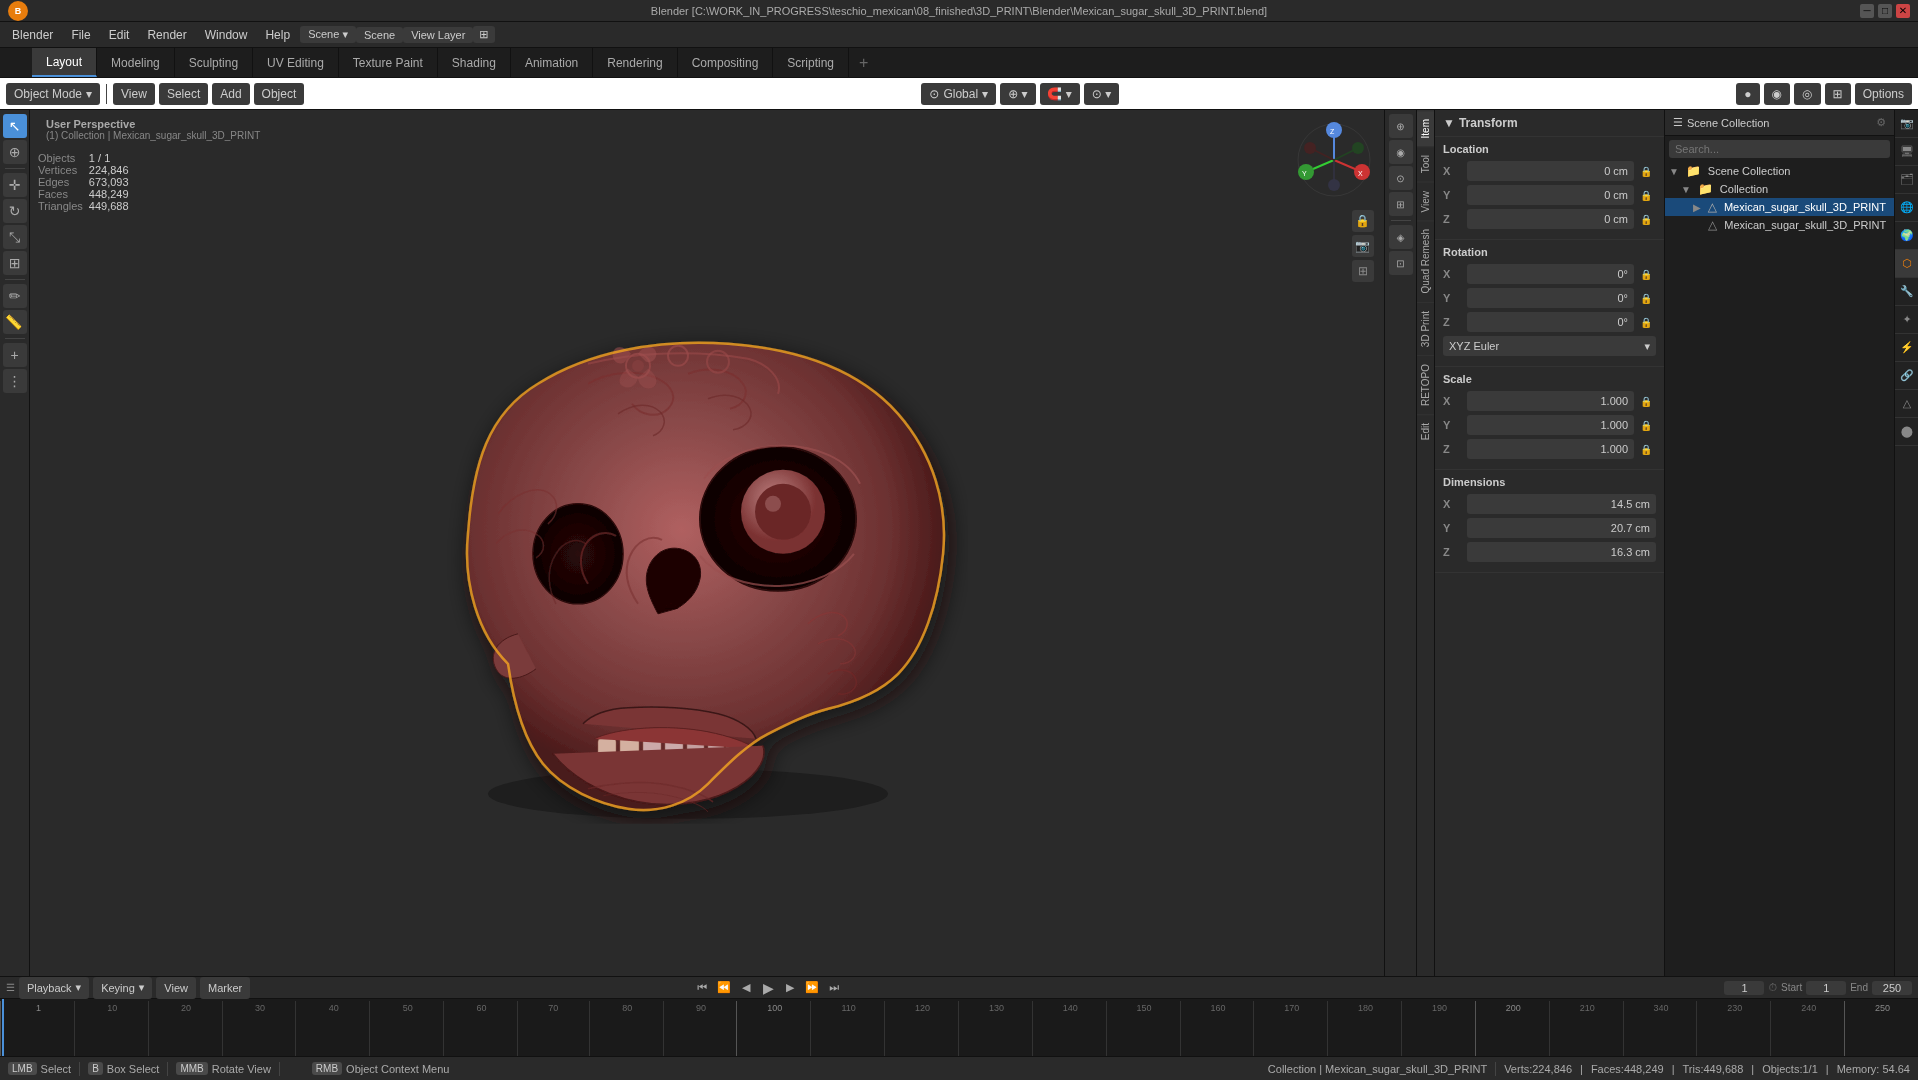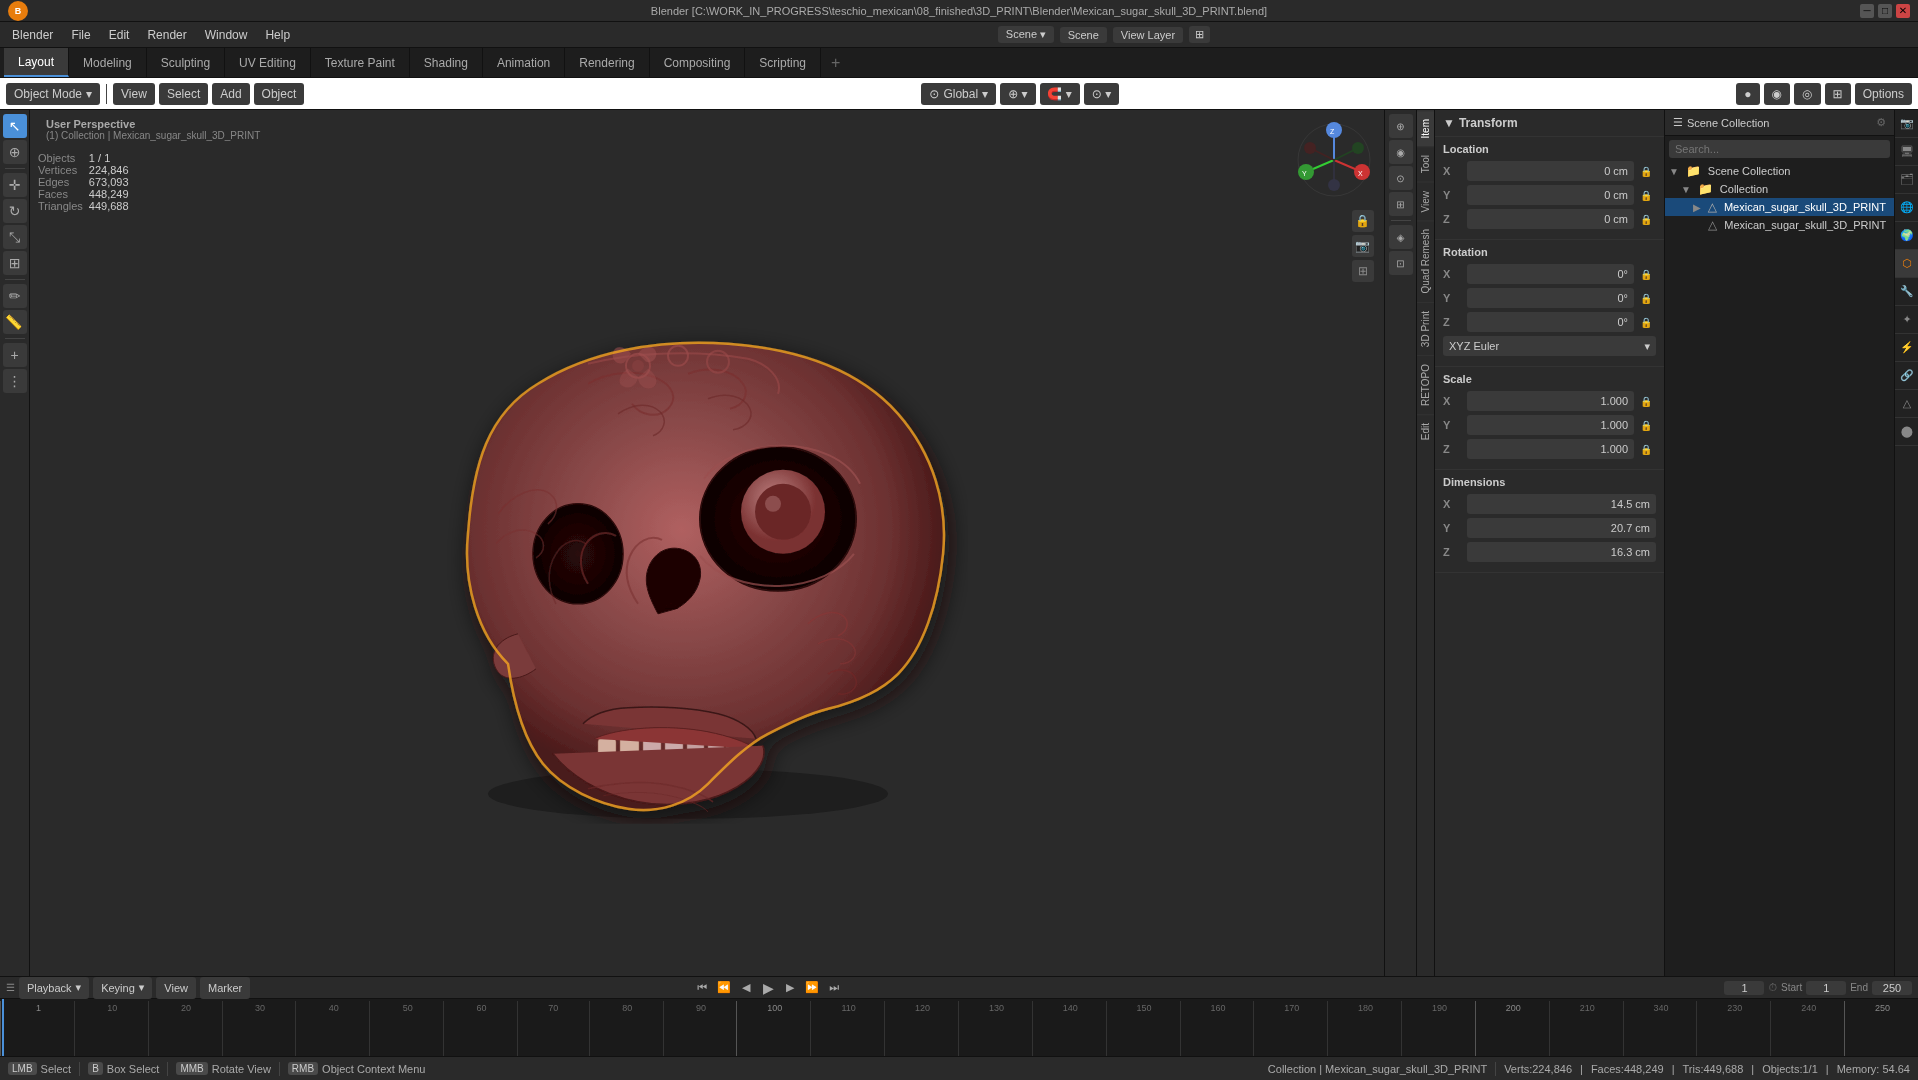--- a/index.html
+++ b/index.html
@@ -530,32 +530,32 @@
   </div>
 </div>
 
 <div id="menubar">
   <div class="menu-item">Blender</div>
   <div class="menu-item">File</div>
   <div class="menu-item">Edit</div>
   <div class="menu-item">Render</div>
   <div class="menu-item">Window</div>
   <div class="menu-item">Help</div>
-  <div style="flex:1;display:flex;align-items:center;justify-content:center;gap:6px;padding-right:6px;">
+  <div style="flex:1;display:flex;align-items:center;justify-content:flex-start;padding-right:6px;">
     <div style="background:#3a3a3a;border-radius:3px;padding:2px 8px;font-size:11px;color:#ccc;cursor:pointer;">
       <span>Scene</span> ▾
     </div>
     <div style="background:#3a3a3a;border-radius:3px;padding:2px 8px;font-size:11px;color:#ccc;cursor:pointer;">Scene</div>
     <div style="background:#3a3a3a;border-radius:3px;padding:2px 8px;font-size:11px;color:#ccc;">View Layer</div>
     <div style="background:#3a3a3a;border-radius:3px;padding:2px 6px;font-size:11px;cursor:pointer;">⊞</div>
   </div>
 </div>
 
 <div id="workspace-tabs">
-  <div class="workspace-tab" style="background: rgb(58, 58, 58); color: rgb(255, 255, 255); border-bottom: 2px solid rgb(74, 144, 217);">Layout</div>
+  <div class="workspace-tab" style="background: rgb(58, 58, 58); color: rgb(255, 255, 255); border-bottom: 2px solid rgb(74, 144, 217); margin-left: 28px;">Layout</div>
   <div class="workspace-tab">Modeling</div>
   <div class="workspace-tab">Sculpting</div>
   <div class="workspace-tab">UV Editing</div>
   <div class="workspace-tab">Texture Paint</div>
   <div class="workspace-tab">Shading</div>
   <div class="workspace-tab">Animation</div>
   <div class="workspace-tab">Rendering</div>
   <div class="workspace-tab">Compositing</div>
   <div class="workspace-tab">Scripting</div>
   <div class="workspace-tab-add">+</div>
@@ -1055,21 +1055,21 @@
     <span style="background:#4a4a4a;border-radius:3px;padding:1px 4px;font-size:10px;color:#ccc;">B</span>
     <span style="font-size:11px;color:#aaa;">Box Select</span>
   </div>
   <div class="status-separator"></div>
   <div class="status-item">
     <span style="background:#4a4a4a;border-radius:3px;padding:1px 4px;font-size:10px;color:#ccc;">MMB</span>
     <span style="font-size:11px;color:#aaa;">Rotate View</span>
   </div>
   <div class="status-separator"></div>
   <div class="status-item">
-    <span style="background:#4a4a4a;border-radius:3px;padding:1px 4px;font-size:10px;color:#ccc;">RMB</span>
+    <span style="background:#4a4a4a;border-radius:3px;padding:1px 4px;font-size:10px;color:#ccc;margin-left:24px;">RMB</span>
     <span style="font-size:11px;color:#aaa;">Object Context Menu</span>
   </div>
   <div id="status-right" style="margin-left:auto;display:flex;gap:8px;align-items:center;">
     <span style="font-size:11px;color:#aaa;">Collection | Mexican_sugar_skull_3D_PRINT</span>
     <span class="status-separator"></span>
     <span style="font-size:11px;color:#aaa;">Verts:224,846</span>
     <span style="font-size:11px;color:#aaa;">|</span>
     <span style="font-size:11px;color:#aaa;">Faces:448,249</span>
     <span style="font-size:11px;color:#aaa;">|</span>
     <span style="font-size:11px;color:#aaa;">Tris:449,688</span>

